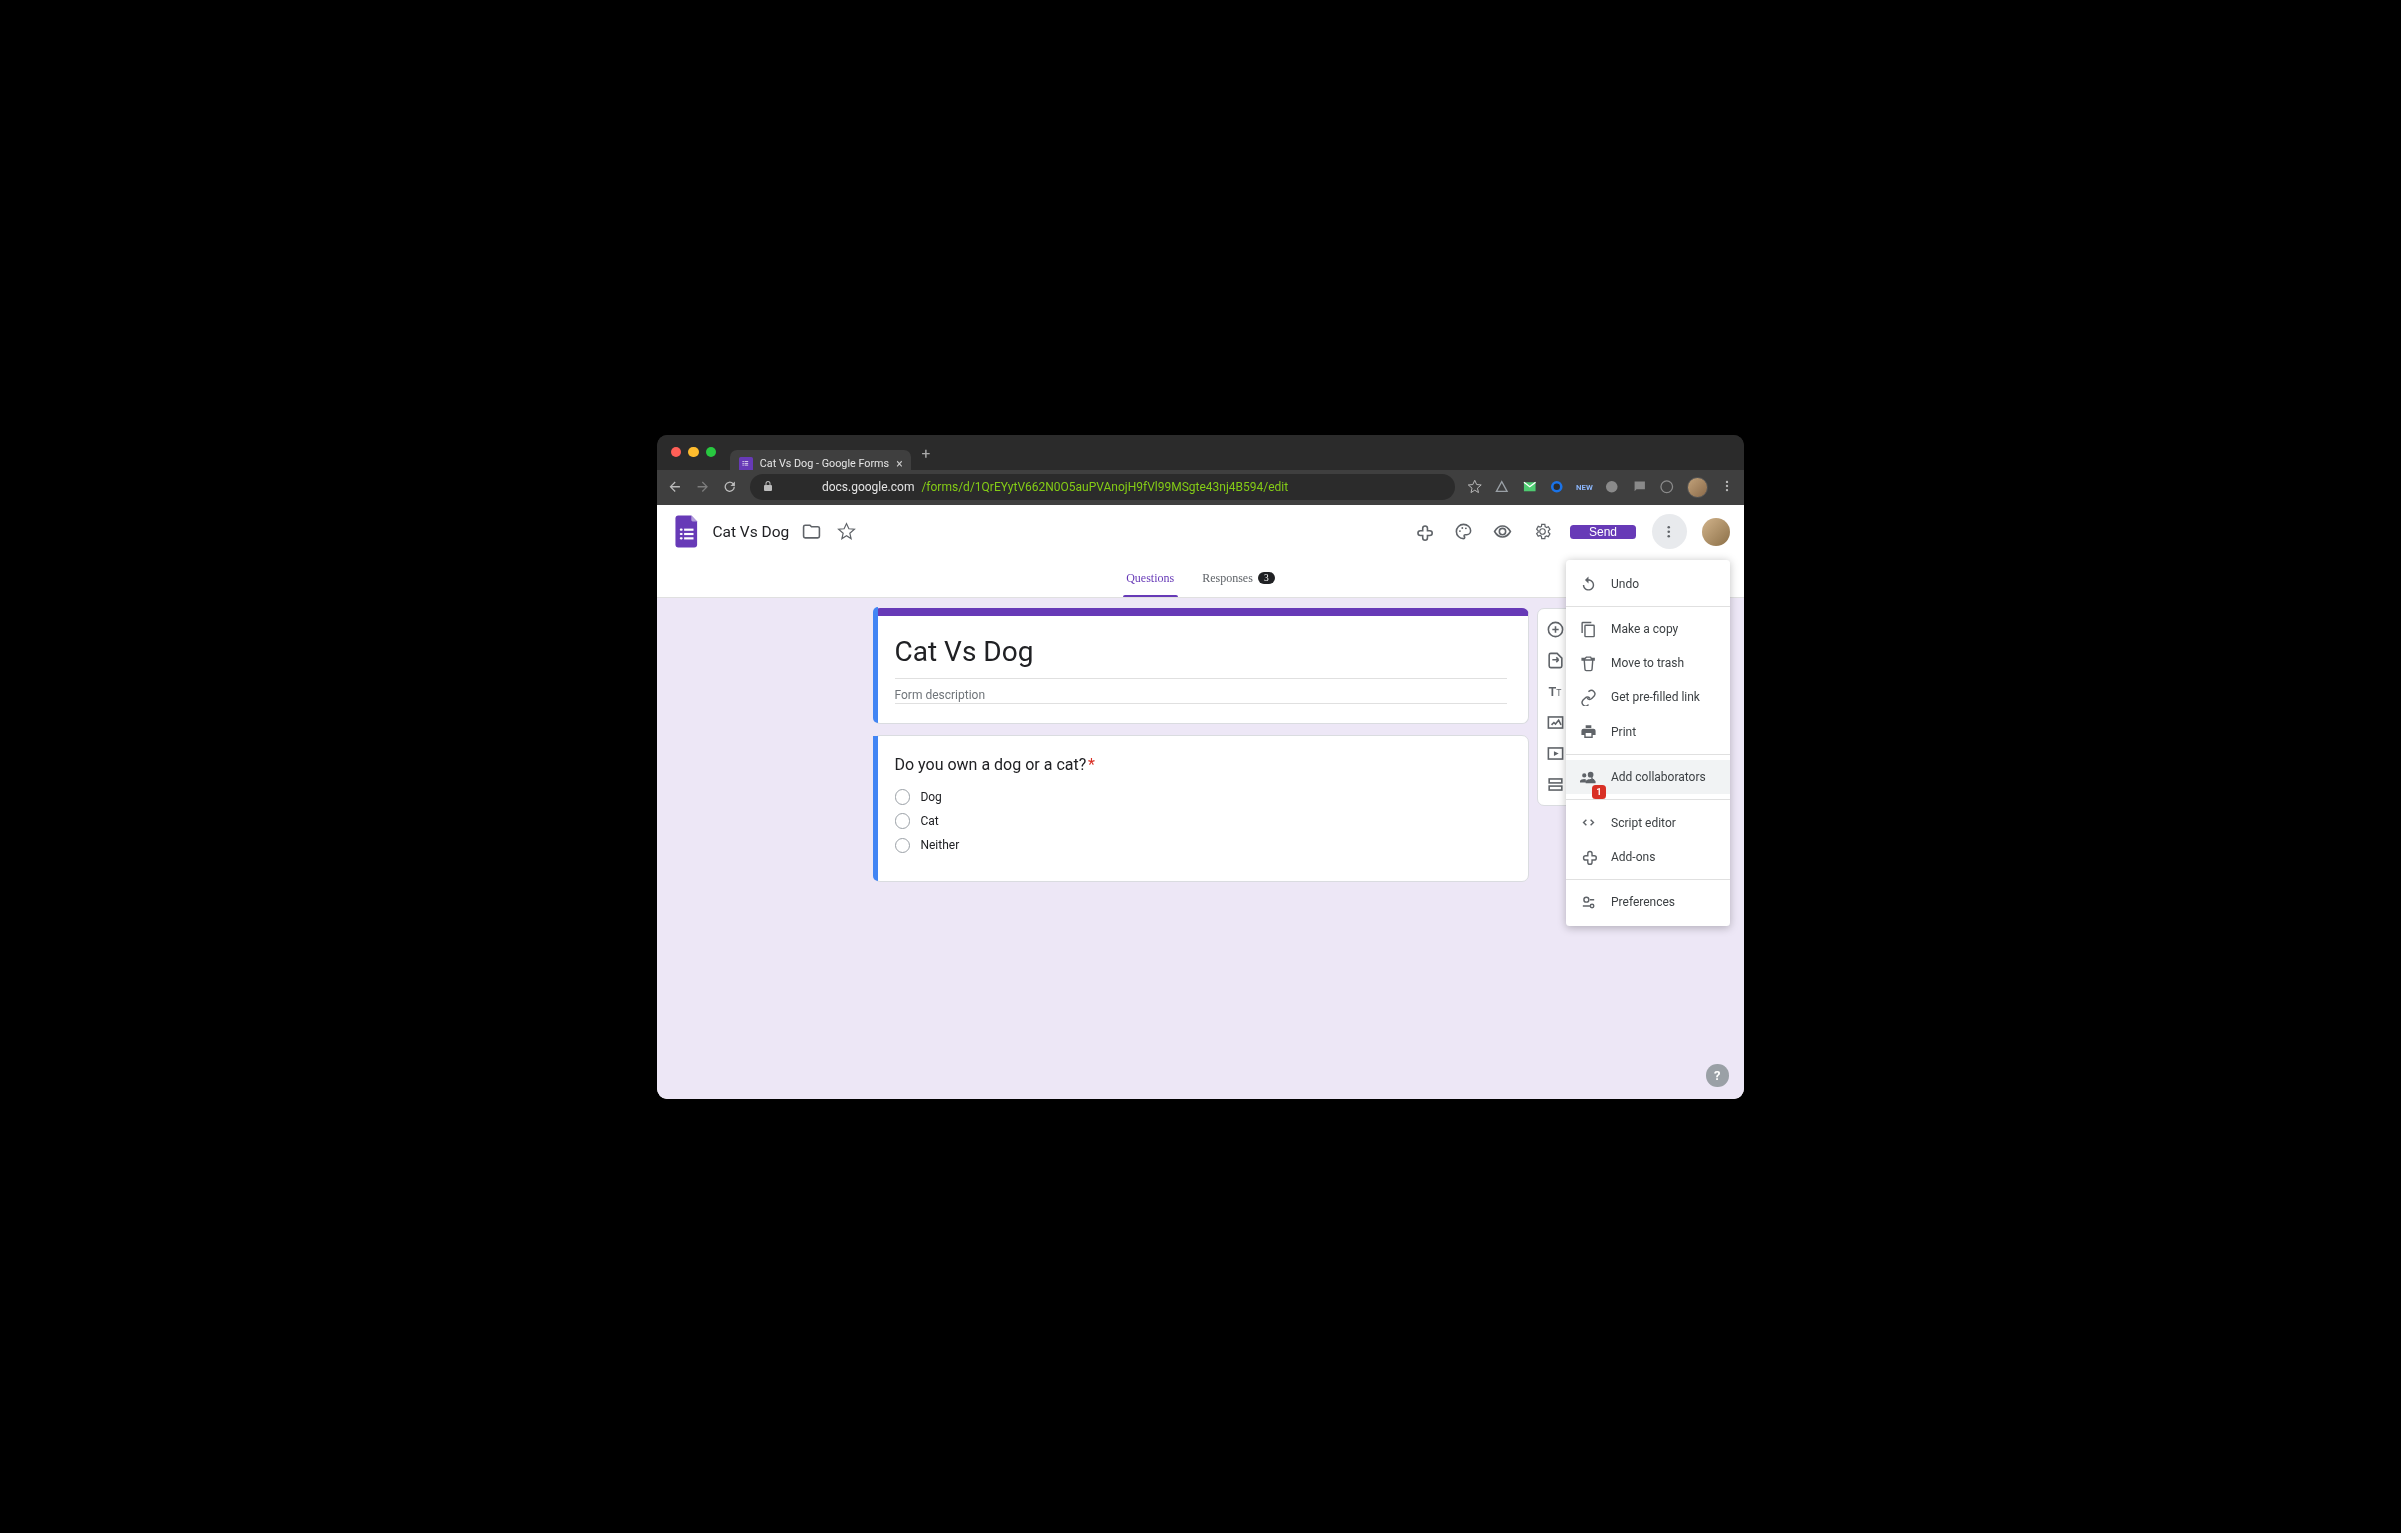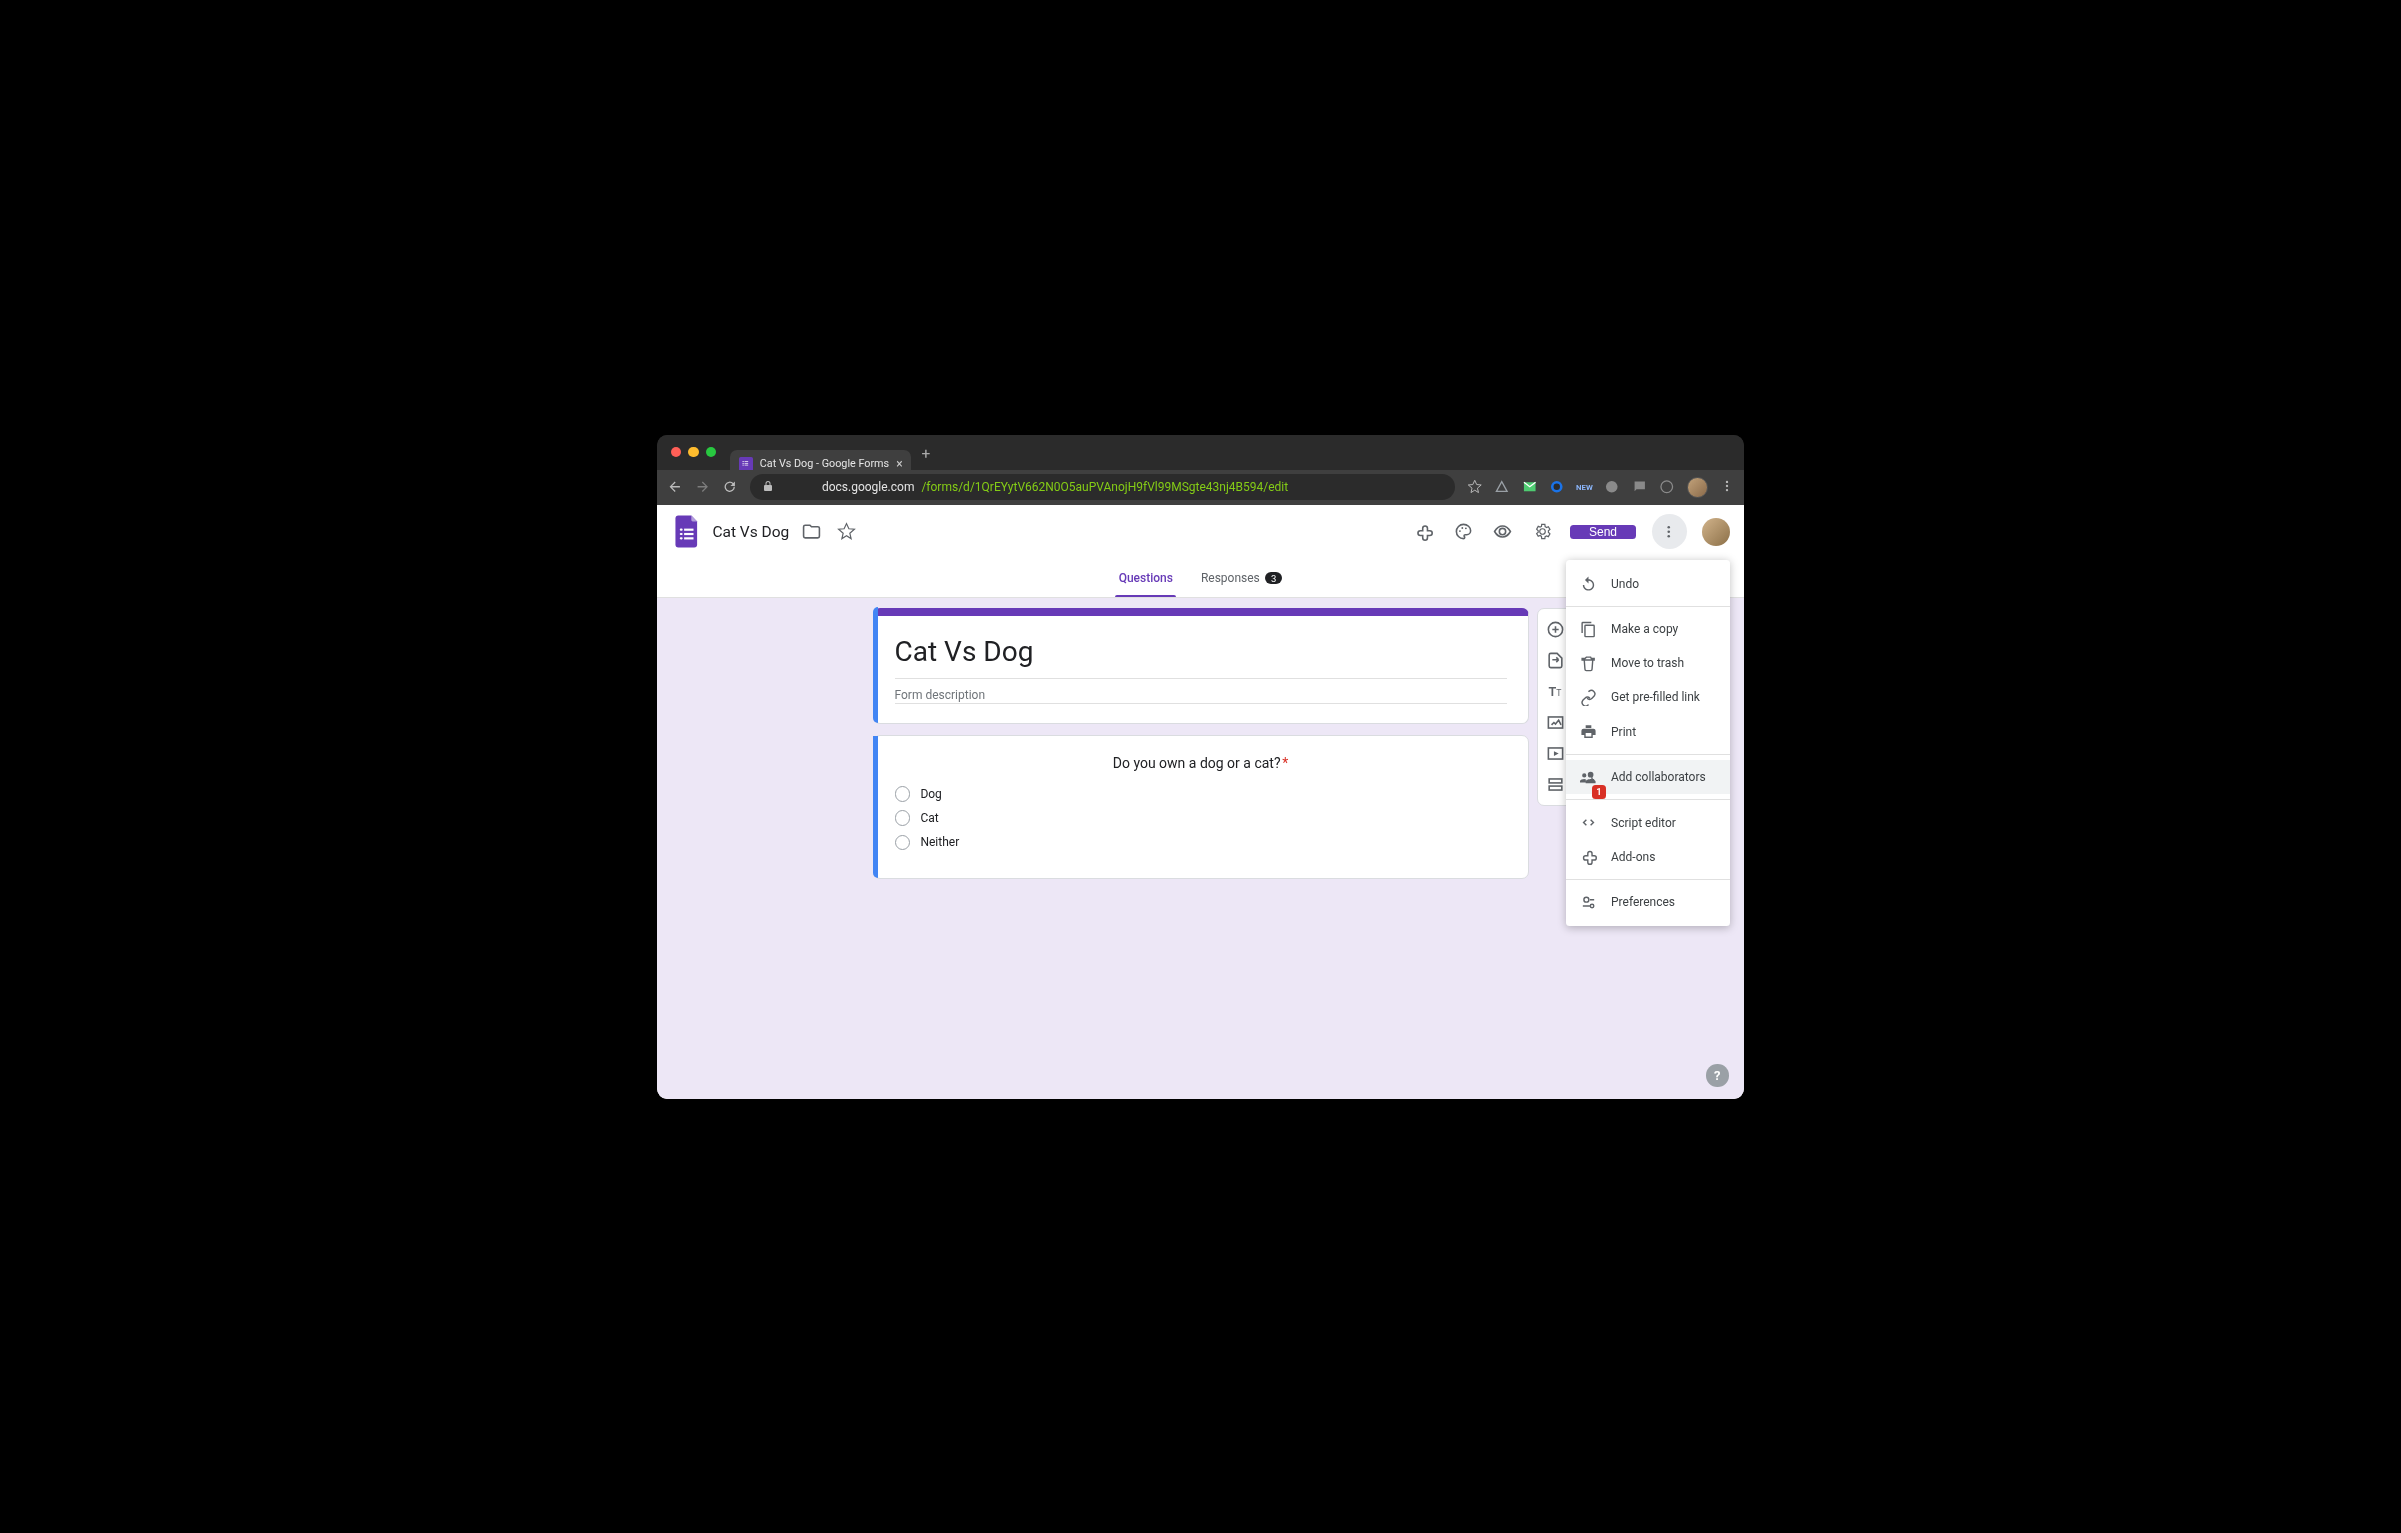--- a/index.html
+++ b/index.html
@@ -136,20 +136,21 @@
   .more-btn svg { width: 15.5px; height: 15.5px; fill: #5f6368; }
   .profile-avatar { width: 28px; height: 28px; border-radius: 50%; background: linear-gradient(135deg,#d2b48c,#8b6f47); cursor:pointer; }
 
   .tabs-row {
     height: 38px;
     display: flex;
     align-items: center;
     justify-content: center;
     gap: 21px;
     border-bottom: 0.9px solid #e0e0e0;
+    font-family: Liberation Serif, serif;
   }
   .app-tab { font-size: 12px; color: #5f6368; cursor: pointer; padding: 0 3.5px; height: 100%; display:flex; align-items:center; position:relative; }
   .app-tab.active { color: #673ab7; font-weight: 500; }
   .app-tab.active::after { content:''; position:absolute; left:0; right:0; bottom:-0.9px; height:2.6px; background:#673ab7; border-radius:2.6px 2.6px 0 0; }
   .resp-count { background: #202124; color:#fff; font-size:9.5px; border-radius:8.6px; padding:0.9px 6px; margin-left:5.2px; }
 
   .canvas {
     flex: 1;
     background: #ede7f6;
     overflow: auto;
@@ -167,21 +168,21 @@
   }
   .title-card { border-top: 8.6px solid #673ab7; }
   .title-card::before, .q-card-selected::before {
     content:''; position:absolute; left:-0.9px; top:0; bottom:0; width:5.2px; background:#4285f4;
     border-radius: 0 0 0 7px;
   }
   .title-card::before { top: -8.6px; border-radius: 7px 0 0 7px; }
   .card h1 { font-size: 28px; font-weight: 400; color:#202124; margin-bottom: 10.4px; }
   .desc-line { color:#70757a; font-size:12px; border-bottom:0.9px solid #e0e0e0; padding-bottom:1.7px; margin-top: 5.2px;}
   .title-card .title-underline { height:0.9px; background:#e0e0e0; margin-bottom:8.6px; }
-  .q-title { font-size:14px; color:#202124; margin-bottom:15.5px;text-align:center; }
+  .q-title { font-size:16px; color:#202124; margin-bottom:15.5px; }
   .req-star { color:#d93025; margin-left:1.7px; }
   .option-row { display:flex; align-items:center; gap:10.4px; margin:8.6px 0; font-size:12px; color:#202124; }
   .radio-circle { width:15.5px; height:15.5px; border:1.7px solid #9aa0a6; border-radius:50%; }
   .short-answer { color:#9aa0a6; font-size:12px; border-bottom:0.9px dotted #bdbdbd; display:inline-block; padding-bottom:1.7px; }
 
   .side-toolbar {
     position: absolute;
     top: 10.4px;
     left: calc(50% + 336px);
     width: 38px;

